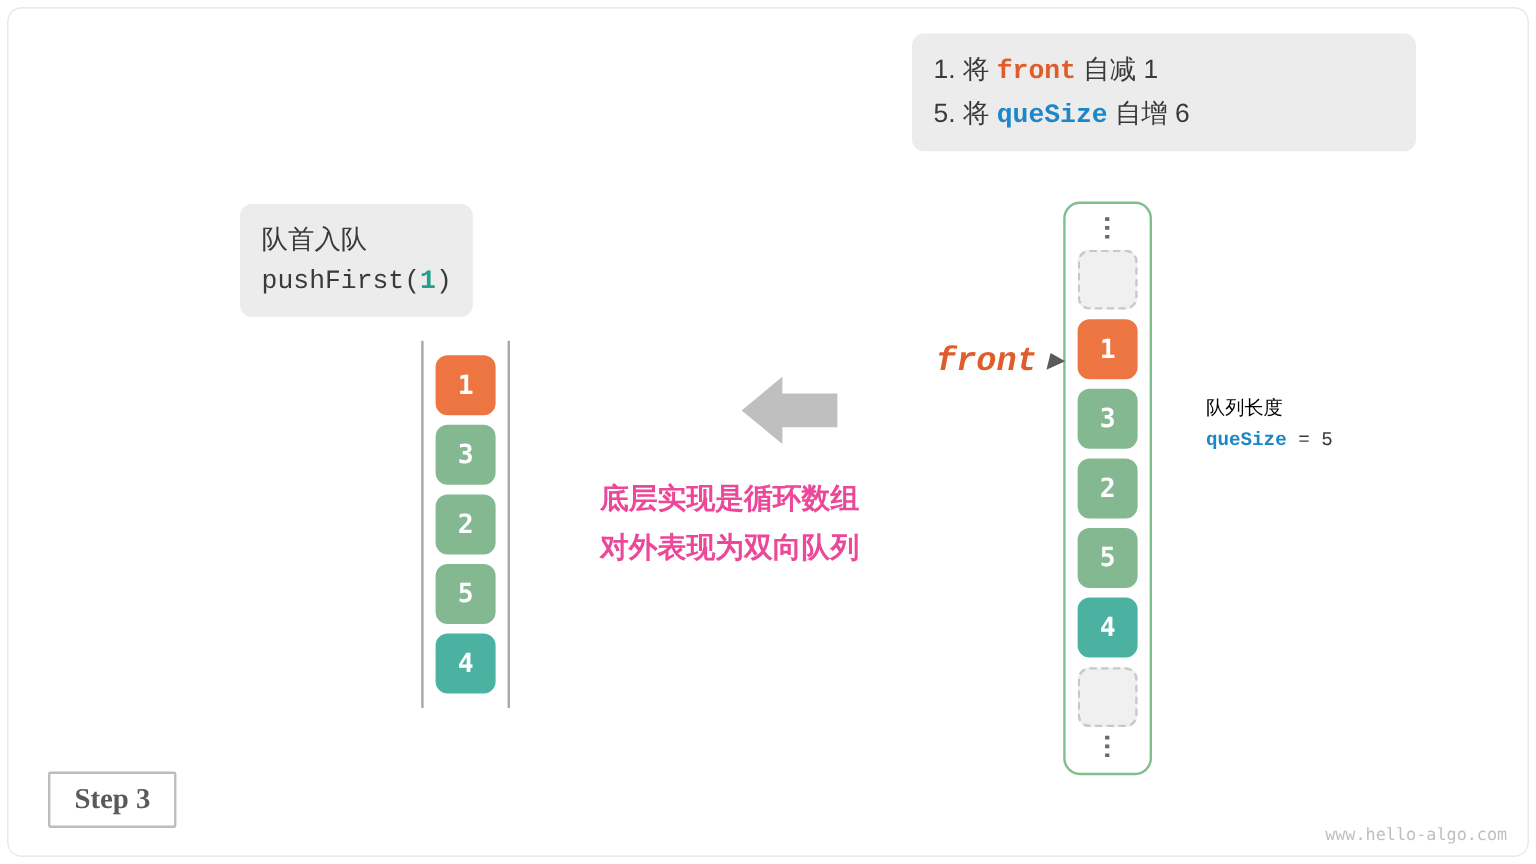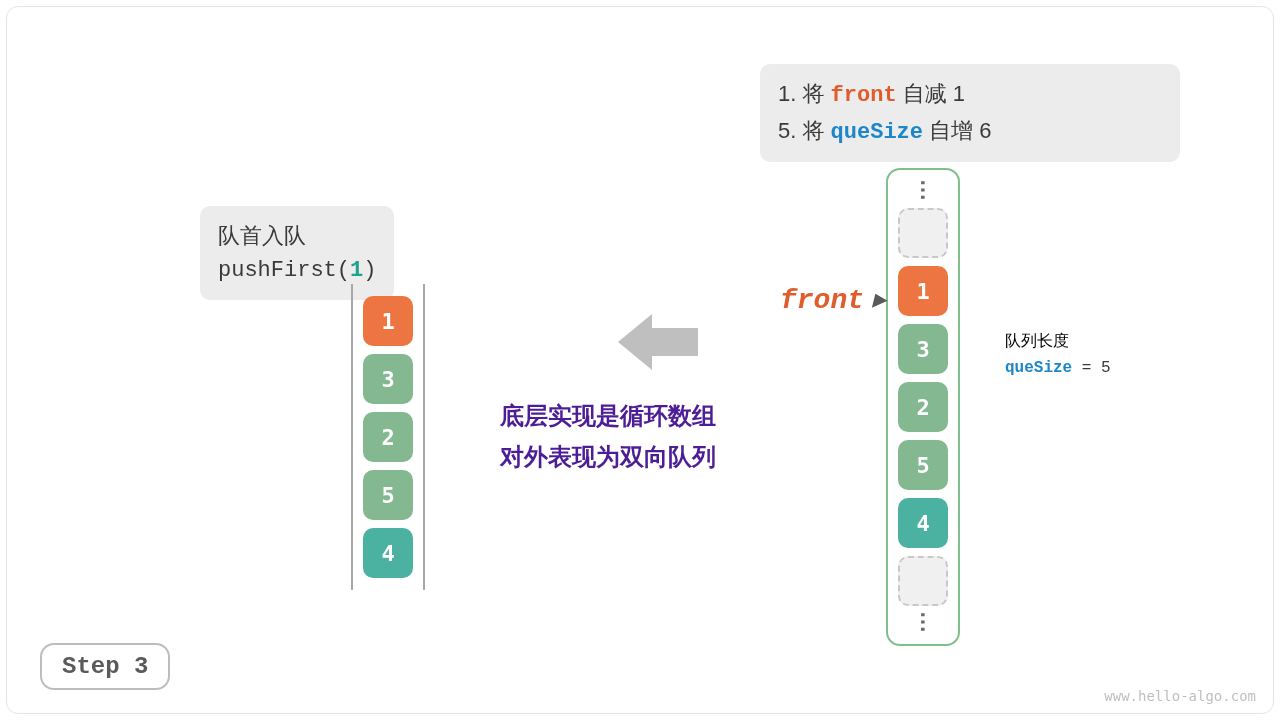--- a/index.html
+++ b/index.html
@@ -42,23 +42,23 @@
 .cell.teal   { background: #4bb2a1; }
 .cell.empty  { background: #f0f0f0; border: 2px dashed #c8c8c8; }
 
 .dots { font-size: 22px; font-weight: 700; color: #6a6a6a; letter-spacing: 2px; text-align:center; transform: rotate(90deg); }
 
 
 .step-badge {
   position: absolute;
   left: 40px; bottom: 30px;
   border: 2px solid #bdbdbd;
-  border-radius: 14px;
+  border-radius: 2px;
   padding: 8px 20px;
-  font-family: Liberation Mono, monospace;
+  font-family: Liberation Serif, serif;
   font-weight: 700;
   font-size: 24px;
   color: #5a5a5a;
   background: #fff;
 }
 
 .watermark {
   position: absolute;
   right: 24px; bottom: 16px;
   font-size: 14px;
@@ -67,21 +67,20 @@
 }
 
 
 .note-box {
   background: #ececec;
   border-radius: 10px;
   padding: 12px 18px;
   font-size: 22px;
   color: #3a3a3a;
   line-height: 1.6;
-  margin-top: 36px;
 }
 
 
 .rails {
   position: relative;
   padding: 14px 16px;
   display: flex;
   flex-direction: column;
   align-items: center;
 }
@@ -131,21 +130,21 @@
   <div class="cell green">3</div>
   <div class="cell green">2</div>
   <div class="cell green">5</div>
   <div class="cell teal">4</div>
 </div>
 
 <svg style="position:absolute; left:618px; top:310px;" width="80" height="64" viewBox="0 0 80 64">
   <path d="M0 32 L34 4 L34 18 L80 18 L80 46 L34 46 L34 60 Z" fill="#bfbfbf"></path>
 </svg>
 
-<div style="position:absolute; left:500px; top:396px; font-size:24px; font-weight:700; color:#4c1d95; line-height:1.7; text-align:center;">
+<div style="position:absolute; left:500px; top:396px; font-size:24px; font-weight:700; color:#ec4899; line-height:1.7; text-align:center;">
   <div>底层实现是循环数组</div>
   <div>对外表现为双向队列</div>
 </div>
 
 <div class="circ" style="position:absolute; left:886px; top:168px;">
   <div class="dots">⋯</div>
   <div class="cell empty"></div>
   <div class="cell orange">1</div>
   <div class="cell green">3</div>
   <div class="cell green">2</div>

